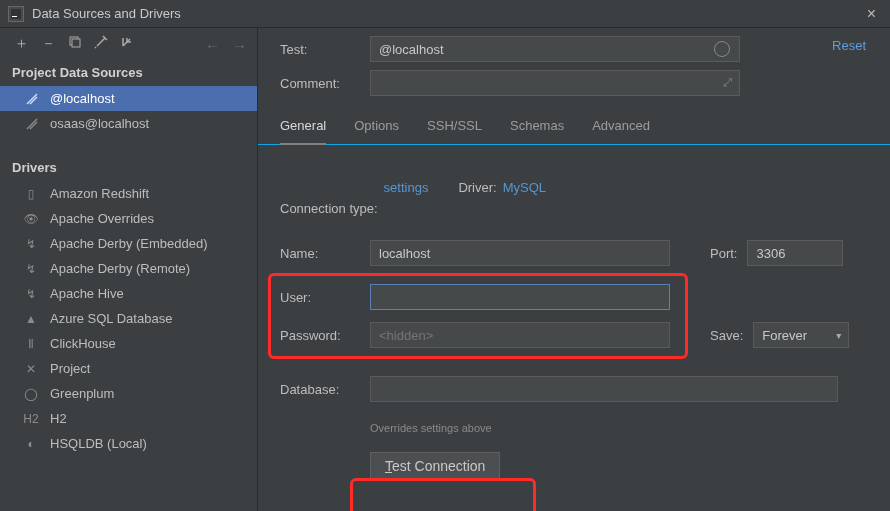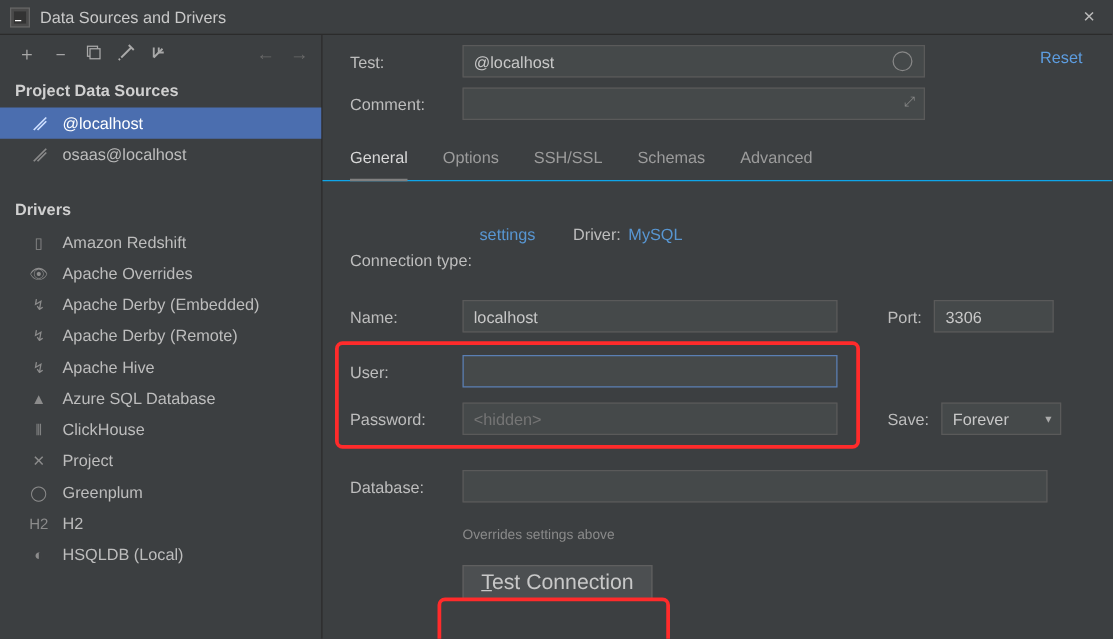--- a/index.html
+++ b/index.html
@@ -22,21 +22,21 @@
   .drv-icon { width:18px; height:14px; display:inline-flex; align-items:center; justify-content:center; color:#8c8c8c; font-size:12px;}
   .content { flex:1; position:relative; padding: 4px 0 0 0;}
   .row { display:flex; align-items:center; padding: 4px 22px 4px 22px; gap: 10px;}
   .row .label { width: 80px; color:#bdbdbd; font-size:13px;}
   .input { background:#45494a; border:1px solid #5a5a5a; color:#c8c8c8; height:26px; padding: 0 8px; font-size:13px;}
   .tabs { display:flex; gap: 28px; padding: 6px 22px 0 22px; border-bottom:1px solid #0ea5e9; margin-top:6px;}
   .tab { padding: 6px 0 10px 0; color:#9c9c9c; cursor:pointer; font-size:13px;}
   .tab.active { color:#d8d8d8; border-bottom: 2px solid #808080; margin-bottom:-1px;}
   .form-area { padding-top:10px;}
   .link { color:#5896d2;}
-  .btn { background:#4c4f51; border:1px solid #5f5f5f; color:#c8c8c8; height:28px; padding: 0 14px; cursor:pointer; font-size:17px;}
+  .btn { background:#4c4f51; border:1px solid #5f5f5f; color:#c8c8c8; height:28px; padding: 0 14px; cursor:pointer; font-size:14px;}
   .highlight-box { position:absolute; border:3px solid #ff2b2b; border-radius:6px; pointer-events:none;}
   .reset { color:#5d9de0; position:absolute; right:24px; top:10px; cursor:pointer; font-size:13px;}
   .circle-indicator { width:16px; height:16px; border:1px solid #888; border-radius:50%; margin-left:auto; margin-right:4px;}
   .select-wrap { position:relative; }
   .select-arrow { position:absolute; right:8px; top:50%; transform:translateY(-50%); pointer-events:none; color:#aaa; font-size:10px;}
   .hint { font-size:11px; color:#8a8a8a; padding:2px 0 0 112px;}
   .underline-first::first-letter { text-decoration: underline; }
 </style>
 </head>
 <body>

